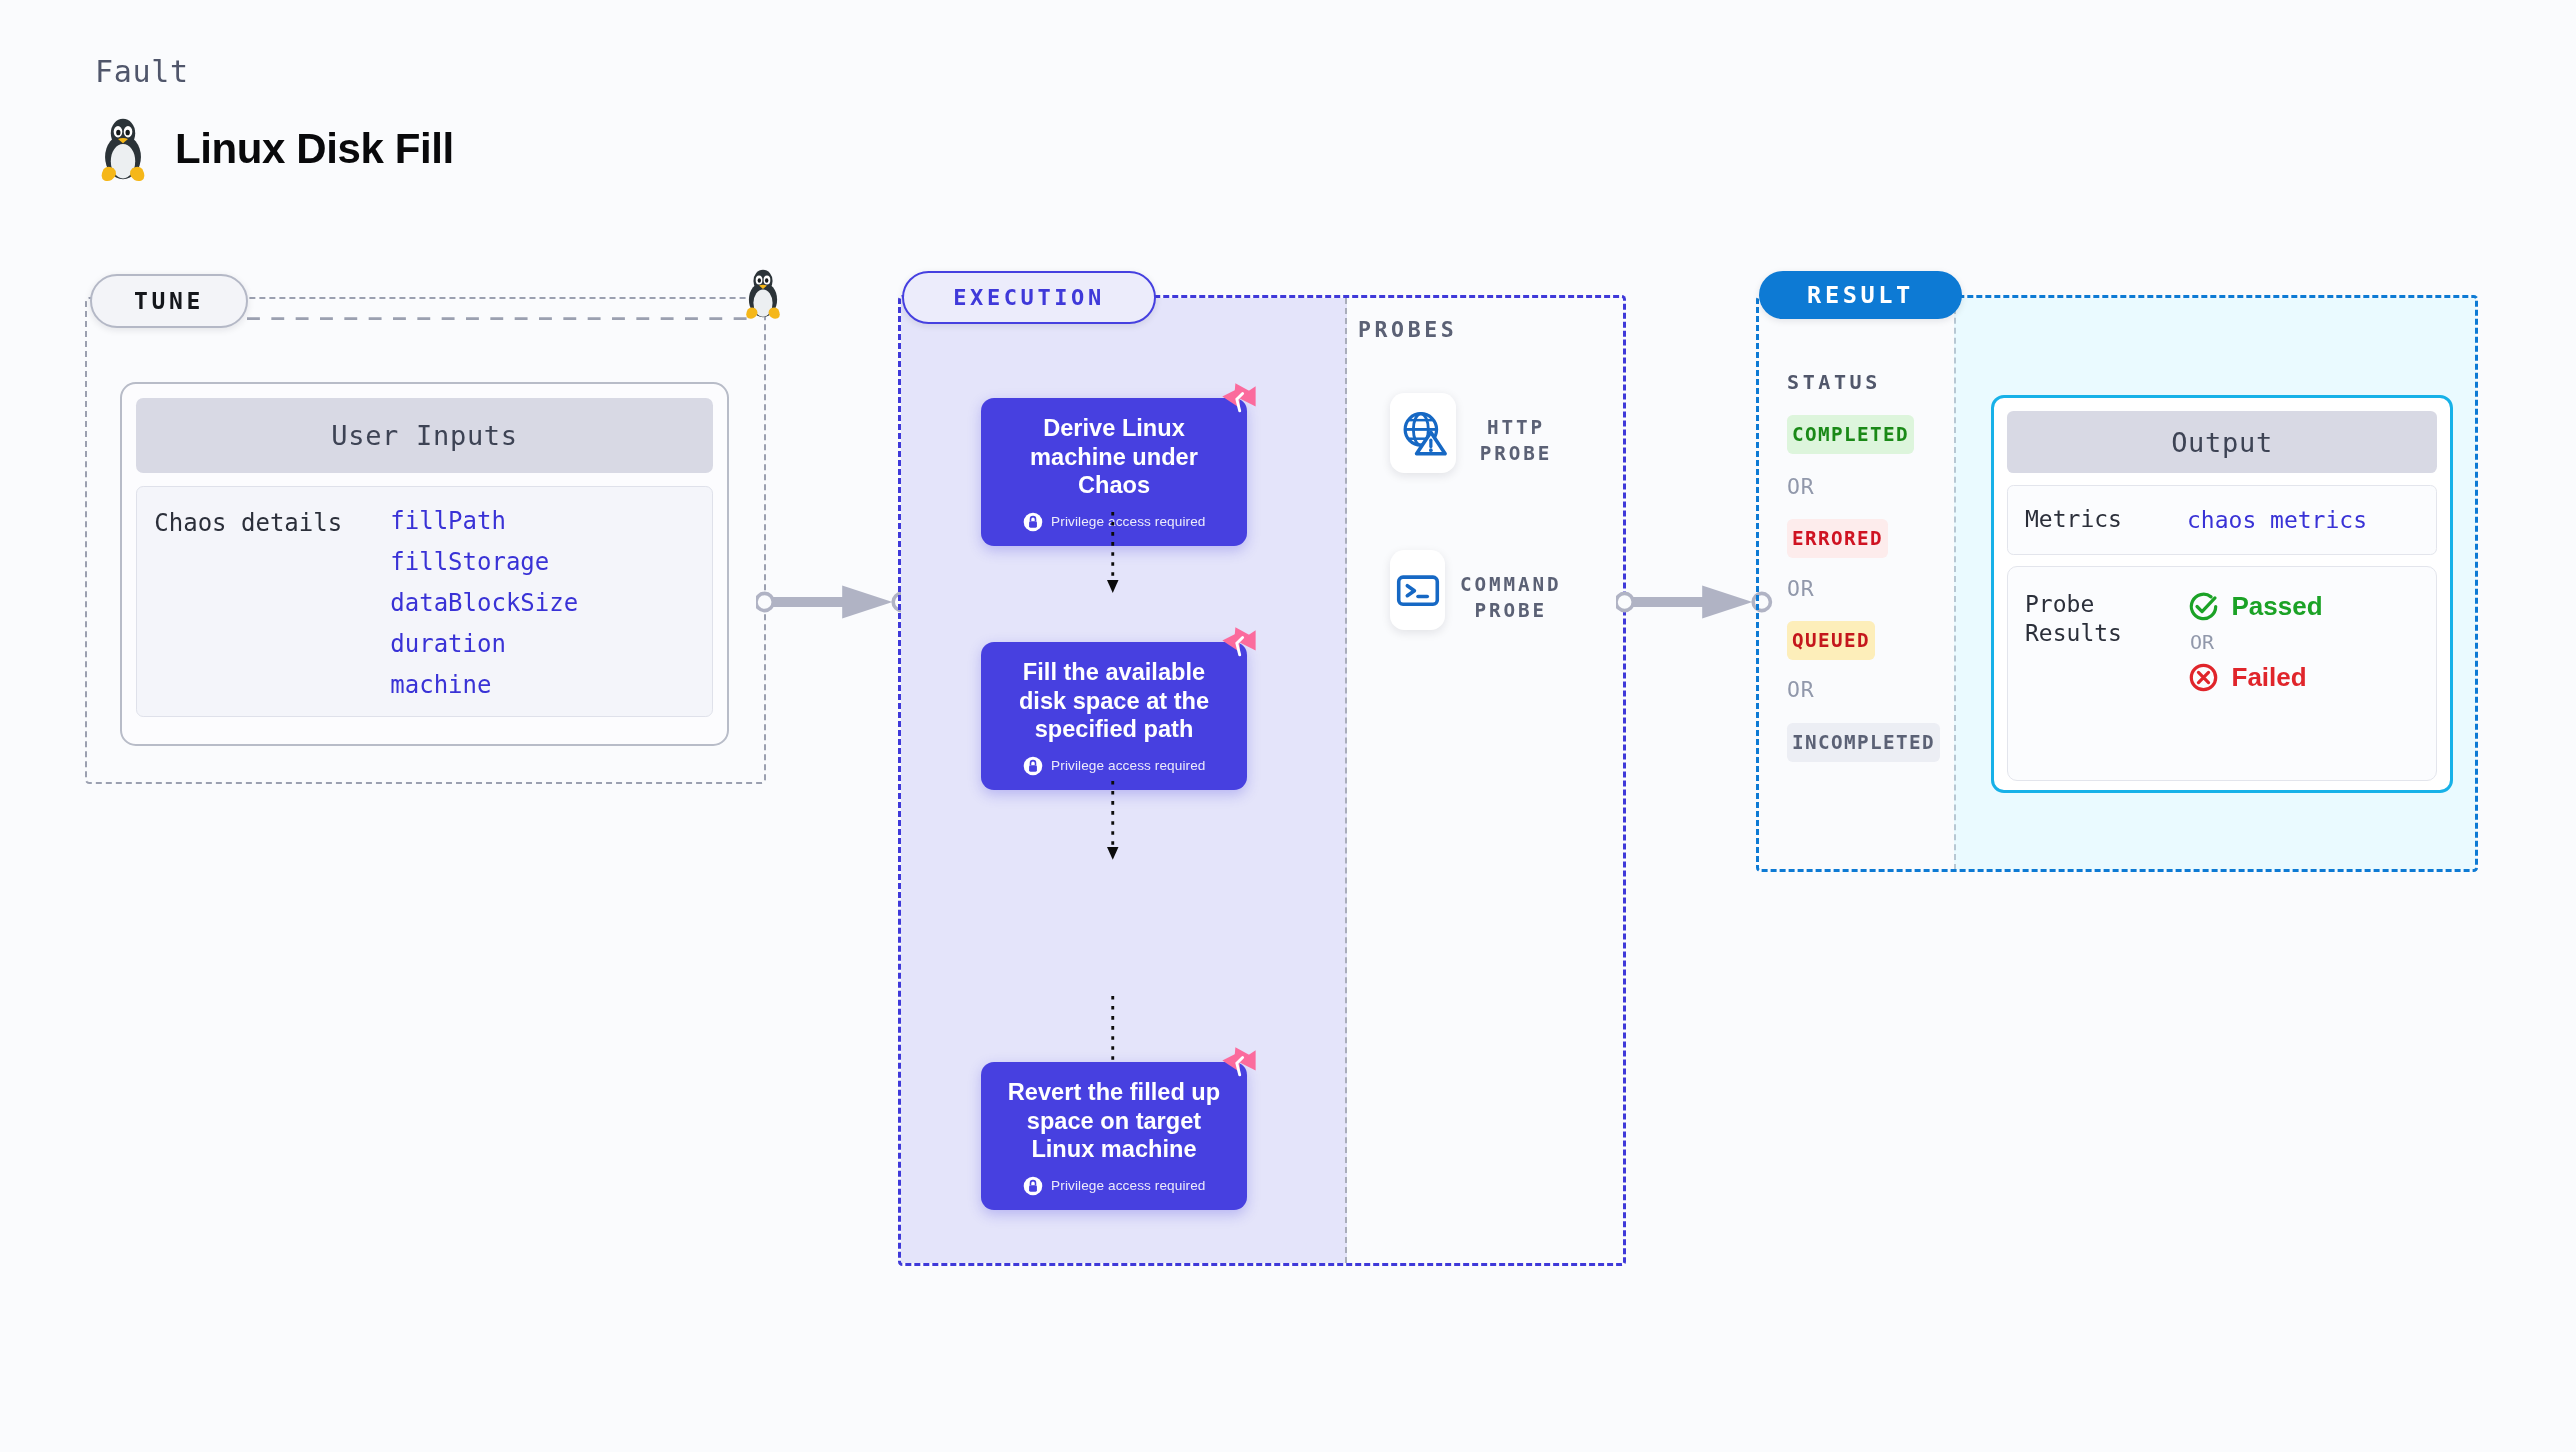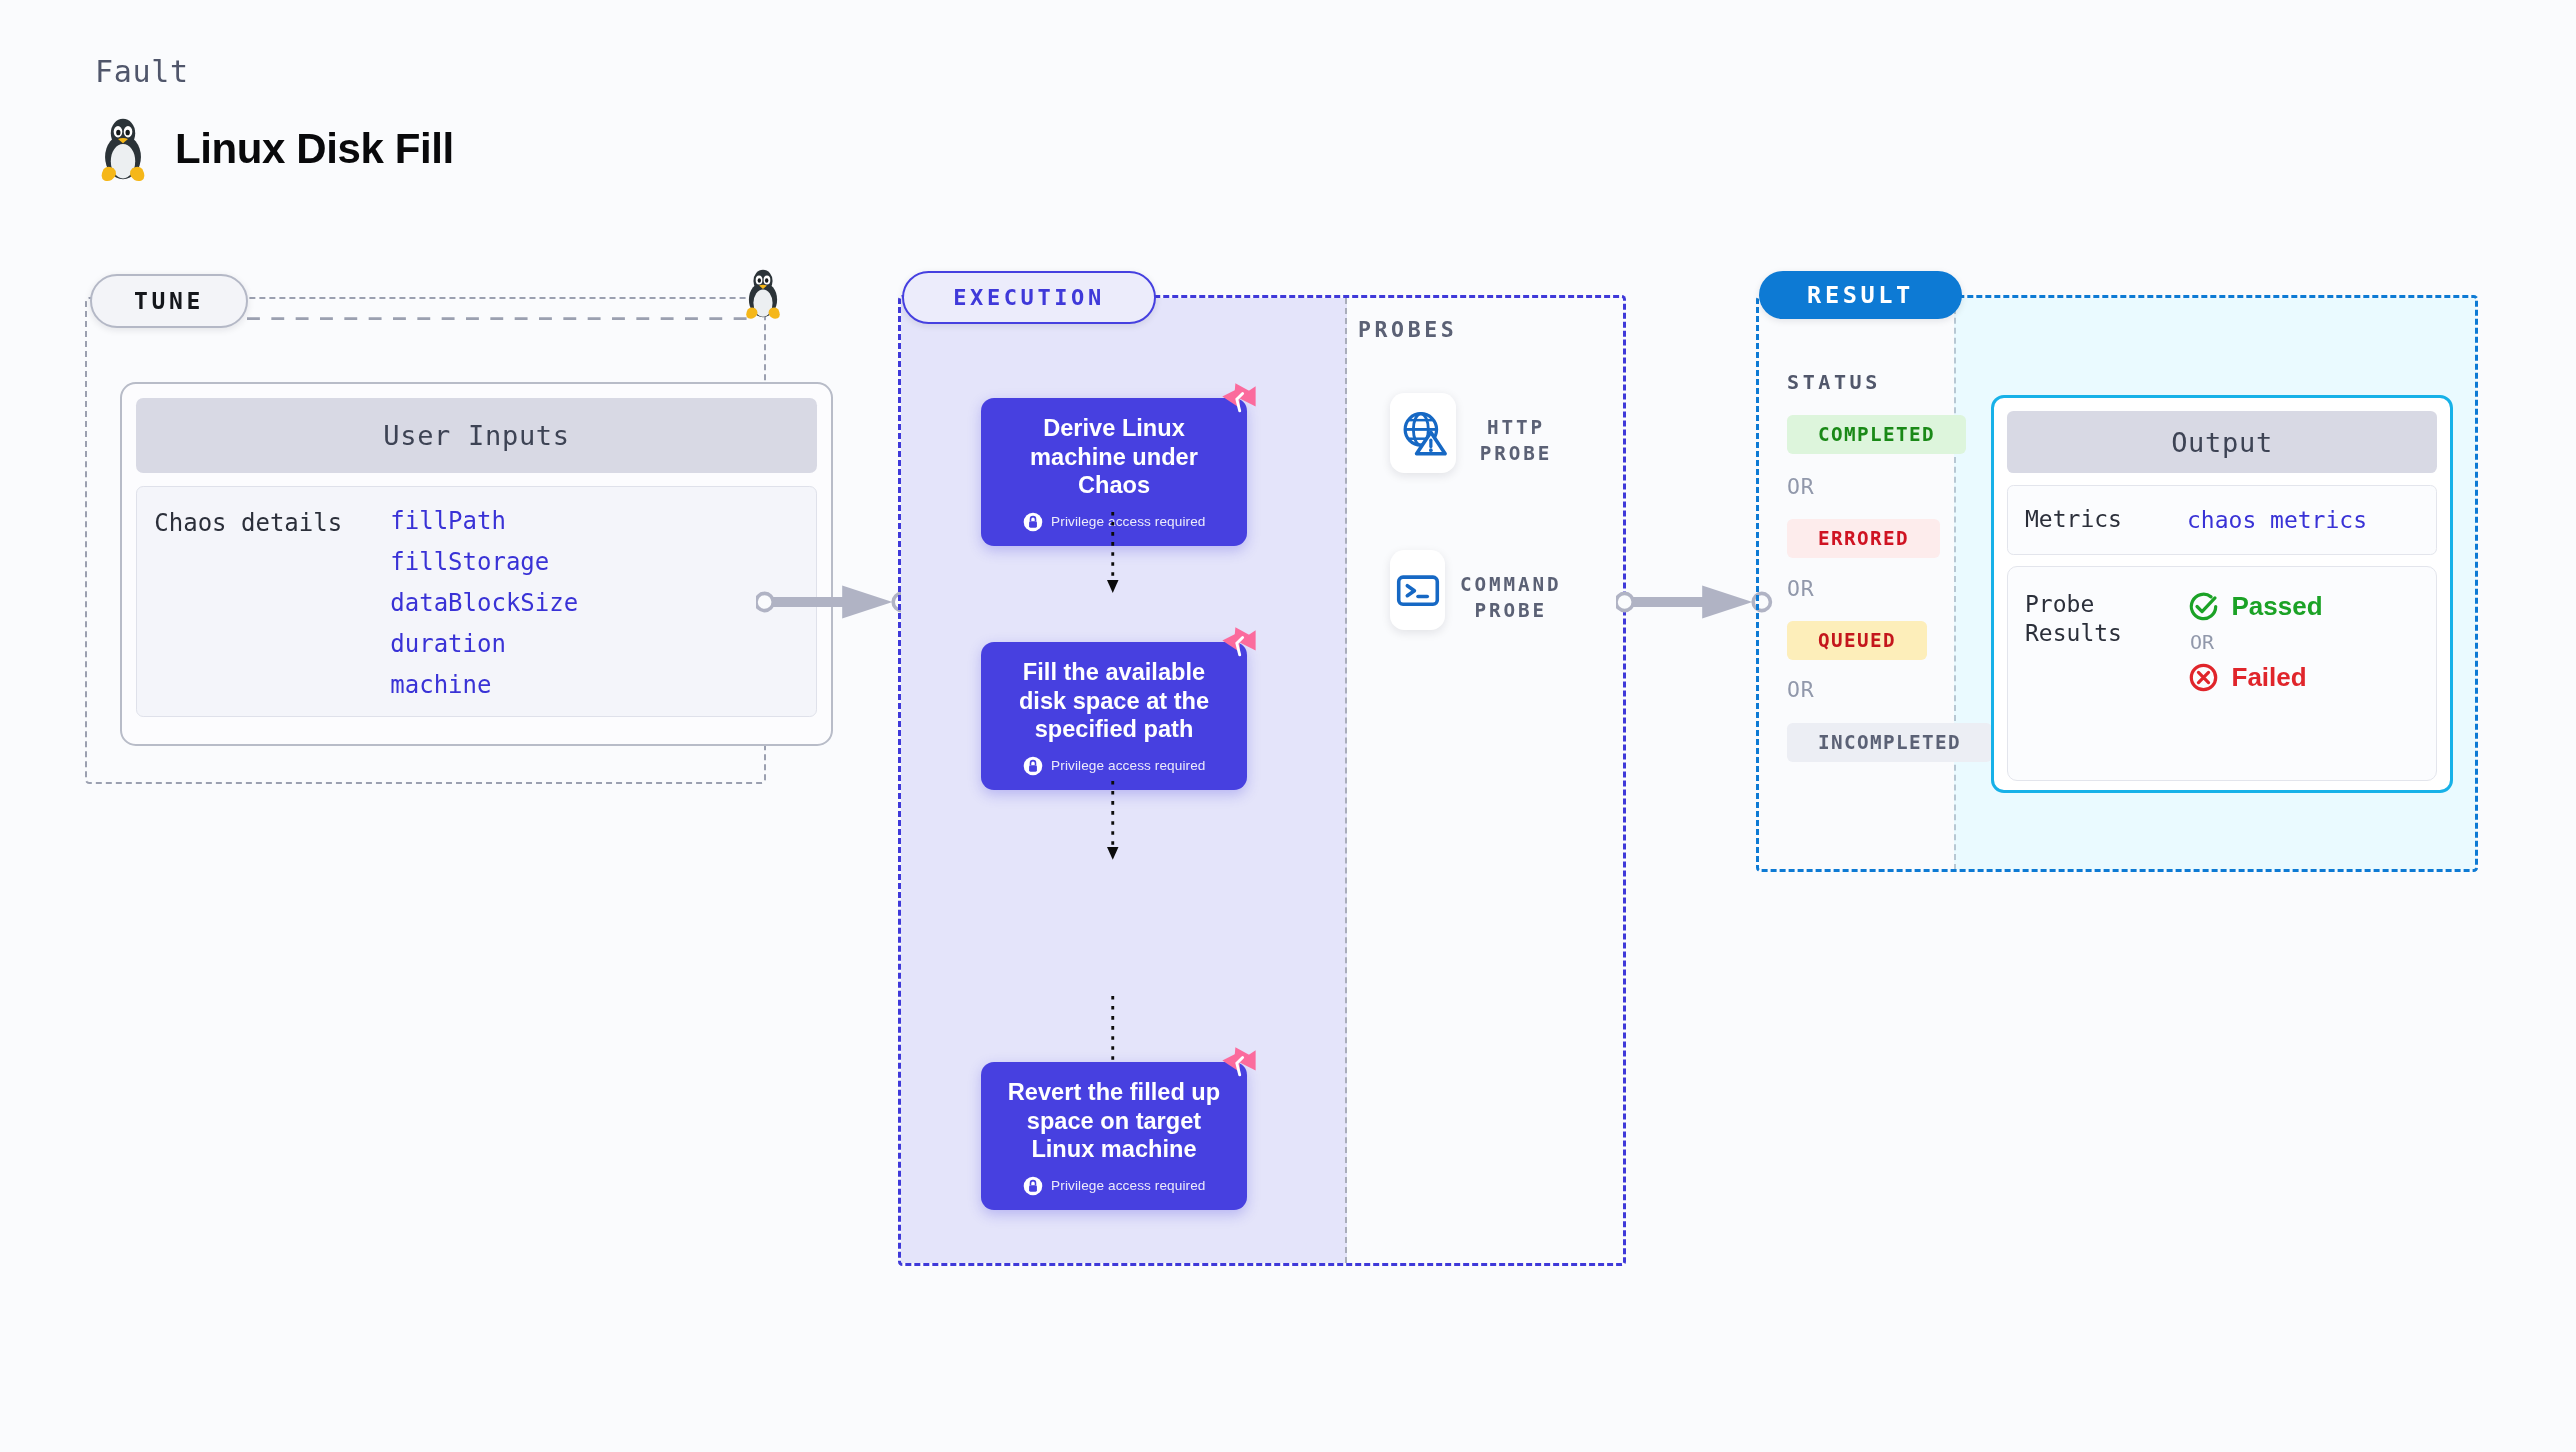--- a/index.html
+++ b/index.html
@@ -38,21 +38,21 @@
     left:85px;top:297px;width:681px;height:487px;
     border:2.9px dashed #9ba0b0;border-radius:4.3px;
   }
   #tune-pill{
     left:90px;top:274px;width:158px;height:54px;
     background:#f3f4f8;border:2.1px solid #b4b8c6;color:#15171c;font-size:23px;
   }
   #tune-penguin{position:absolute;left:741px;top:267px;}
 
   #user-inputs-card{
-    position:absolute;left:120px;top:382px;width:713px;height:364px;
+    position:absolute;left:120px;top:382px;width:609px;height:364px;
     box-sizing:border-box;background:#fcfcfe;
     border:2.1px solid #b8bcc8;border-radius:15.8px;
     padding:14.3px;
   }
   #user-inputs-header{
     height:75px;background:#d8d9e4;border-radius:7.2px;
     display:flex;align-items:center;justify-content:center;
     font-family:"DejaVu Sans Mono","Liberation Mono",monospace;
     font-size:27px;color:#3d4354;font-weight:400;letter-spacing:0.7px;
   }
@@ -148,21 +148,21 @@
     background:#0d7ad4;border:none;color:#ffffff;font-size:23.6px;
   }
   #status-label{
     position:absolute;left:1787px;top:370px;
     font-family:"DejaVu Sans Mono","Liberation Mono",monospace;
     font-size:20px;font-weight:700;letter-spacing:3.6px;color:#51576b;
   }
   .status-chip{
     position:absolute;box-sizing:border-box;border-radius:5.7px;
     display:flex;align-items:center;
-    padding:0 31px;height:39px;
+    padding:0 5px;height:39px;
     font-family:"DejaVu Sans Mono","Liberation Mono",monospace;
     font-size:19.3px;font-weight:700;letter-spacing:1.4px;
   }
   .status-or{
     position:absolute;
     font-family:"DejaVu Sans Mono","Liberation Mono",monospace;
     font-size:21.5px;color:#9198ab;letter-spacing:0.7px;
   }
 
   #output-card{

